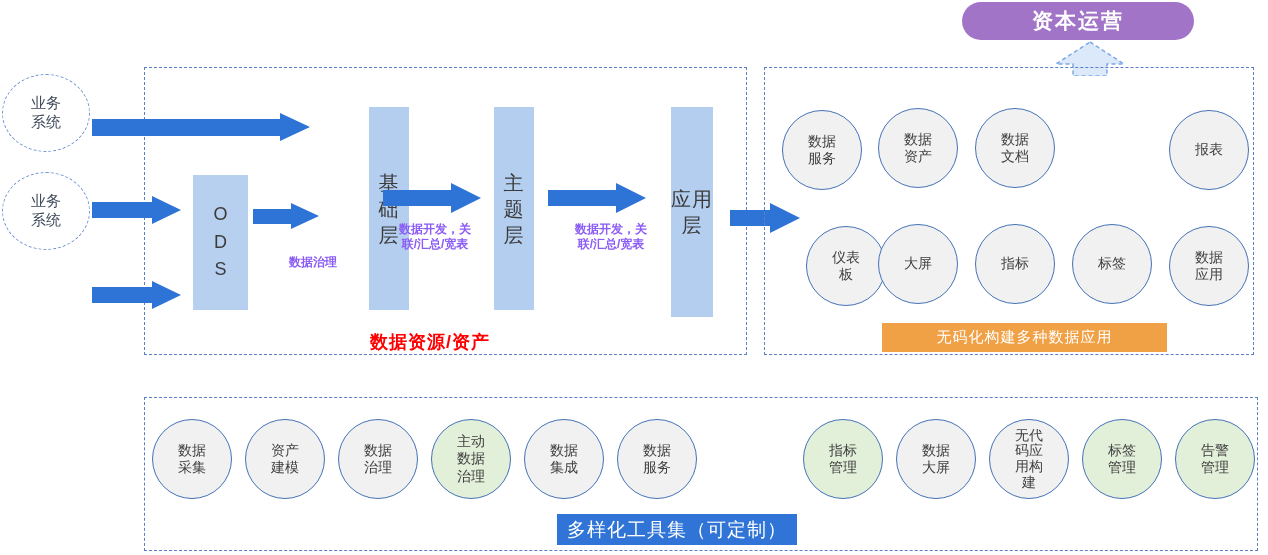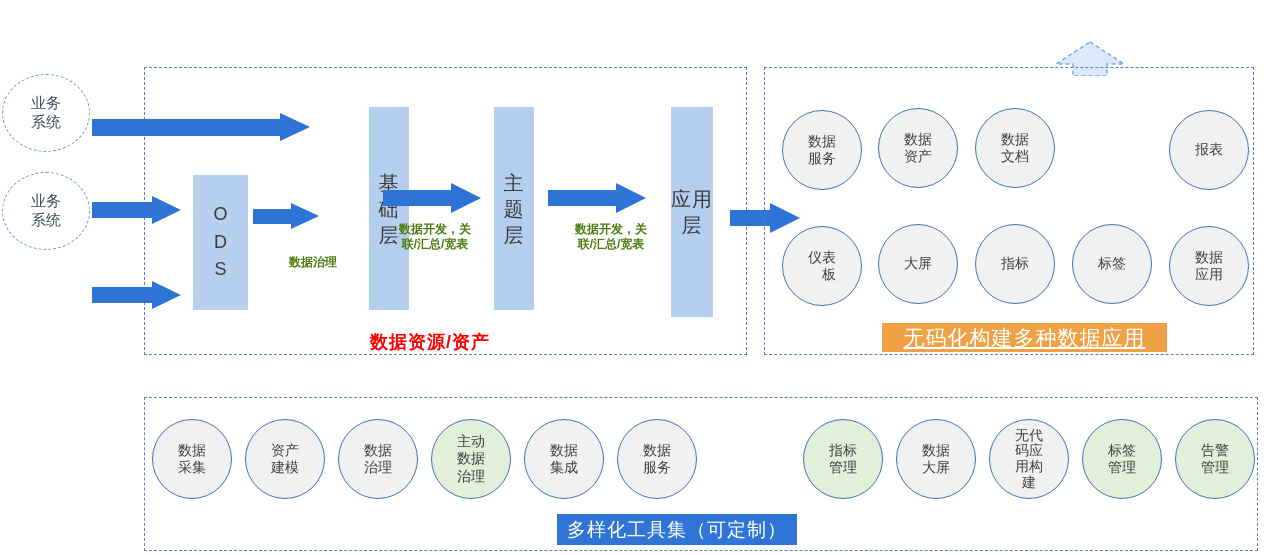--- a/index.html
+++ b/index.html
@@ -68,21 +68,21 @@
   .arrow-head {
     position: absolute;
     width: 0; height: 0;
     border-style: solid;
     border-color: transparent transparent transparent #2d74d6;
   }
 
   
   .red-note {
     position: absolute;
-    color: #4d7c0f;
+    color: #8b5cf6;
     font-size: 12px;
     font-weight: bold;
     line-height: 1.25;
     text-align: center;
     white-space: pre-line;
   }
   .red-title {
     position: absolute;
     color: #ff0000;
     font-size: 18px;
@@ -108,23 +108,22 @@
   
   .banner {
     display: flex;
     align-items: center;
     justify-content: center;
     color: #ffffff;
     font-weight: normal;
   }
   .banner-orange {
     background: #f0a045;
-    font-size: 21px;
+    font-size: 15px;
     letter-spacing: 1px;
-    text-decoration: underline;
   }
   .banner-blue {
     background: #2f74d6;
     font-size: 19px;
     letter-spacing: 1px;
   }
 
   
   .capsule {
     background: #a174c8;
@@ -137,20 +136,23 @@
     font-weight: bold;
     letter-spacing: 2px;
   }
   .up-arrow-dashed { position: absolute; }
 </style>
 </head>
 <body>
 
 <div id="canvas">
 
+  <div class="abs capsule" style="left:962px; top:2px; width:232px; height:38px;">
+    <span>资本运营</span>
+  </div>
 
   <svg class="up-arrow-dashed" style="left:1050px; top:40px;" width="80" height="36">
     <polygon points="40,2 74,24 57,24 57,36 23,36 23,24 6,24" fill="#dce9fb" stroke="#7aa8e6" stroke-width="1.5" stroke-dasharray="4,3"></polygon>
   </svg>
 
   <div class="abs src-ellipse" style="left:2px; top:74px; width:88px; height:78px;">
     <span style="white-space:pre-line">业务
 系统</span>
   </div>
   <div class="abs src-ellipse" style="left:2px; top:172px; width:88px; height:78px;">
@@ -234,21 +236,21 @@
 资产</span>
   </div>
   <div class="abs circle" style="left:975px; top:108px; width:80px; height:80px;">
     <span style="white-space:pre-line">数据
 文档</span>
   </div>
   <div class="abs circle" style="left:1169px; top:110px; width:80px; height:80px;">
     <span style="white-space:pre-line">报表</span>
   </div>
 
-  <div class="abs circle" style="left:782px; top:226px; width:80px; height:80px;text-align:right;">
+  <div class="abs circle" style="left:806px; top:226px; width:80px; height:80px;">
     <span style="white-space:pre-line">仪表
 板</span>
   </div>
   <div class="abs circle" style="left:878px; top:224px; width:80px; height:80px;">
     <span style="white-space:pre-line">大屏</span>
   </div>
   <div class="abs circle" style="left:975px; top:224px; width:80px; height:80px;">
     <span style="white-space:pre-line">指标</span>
   </div>
   <div class="abs circle" style="left:1072px; top:224px; width:80px; height:80px;">

